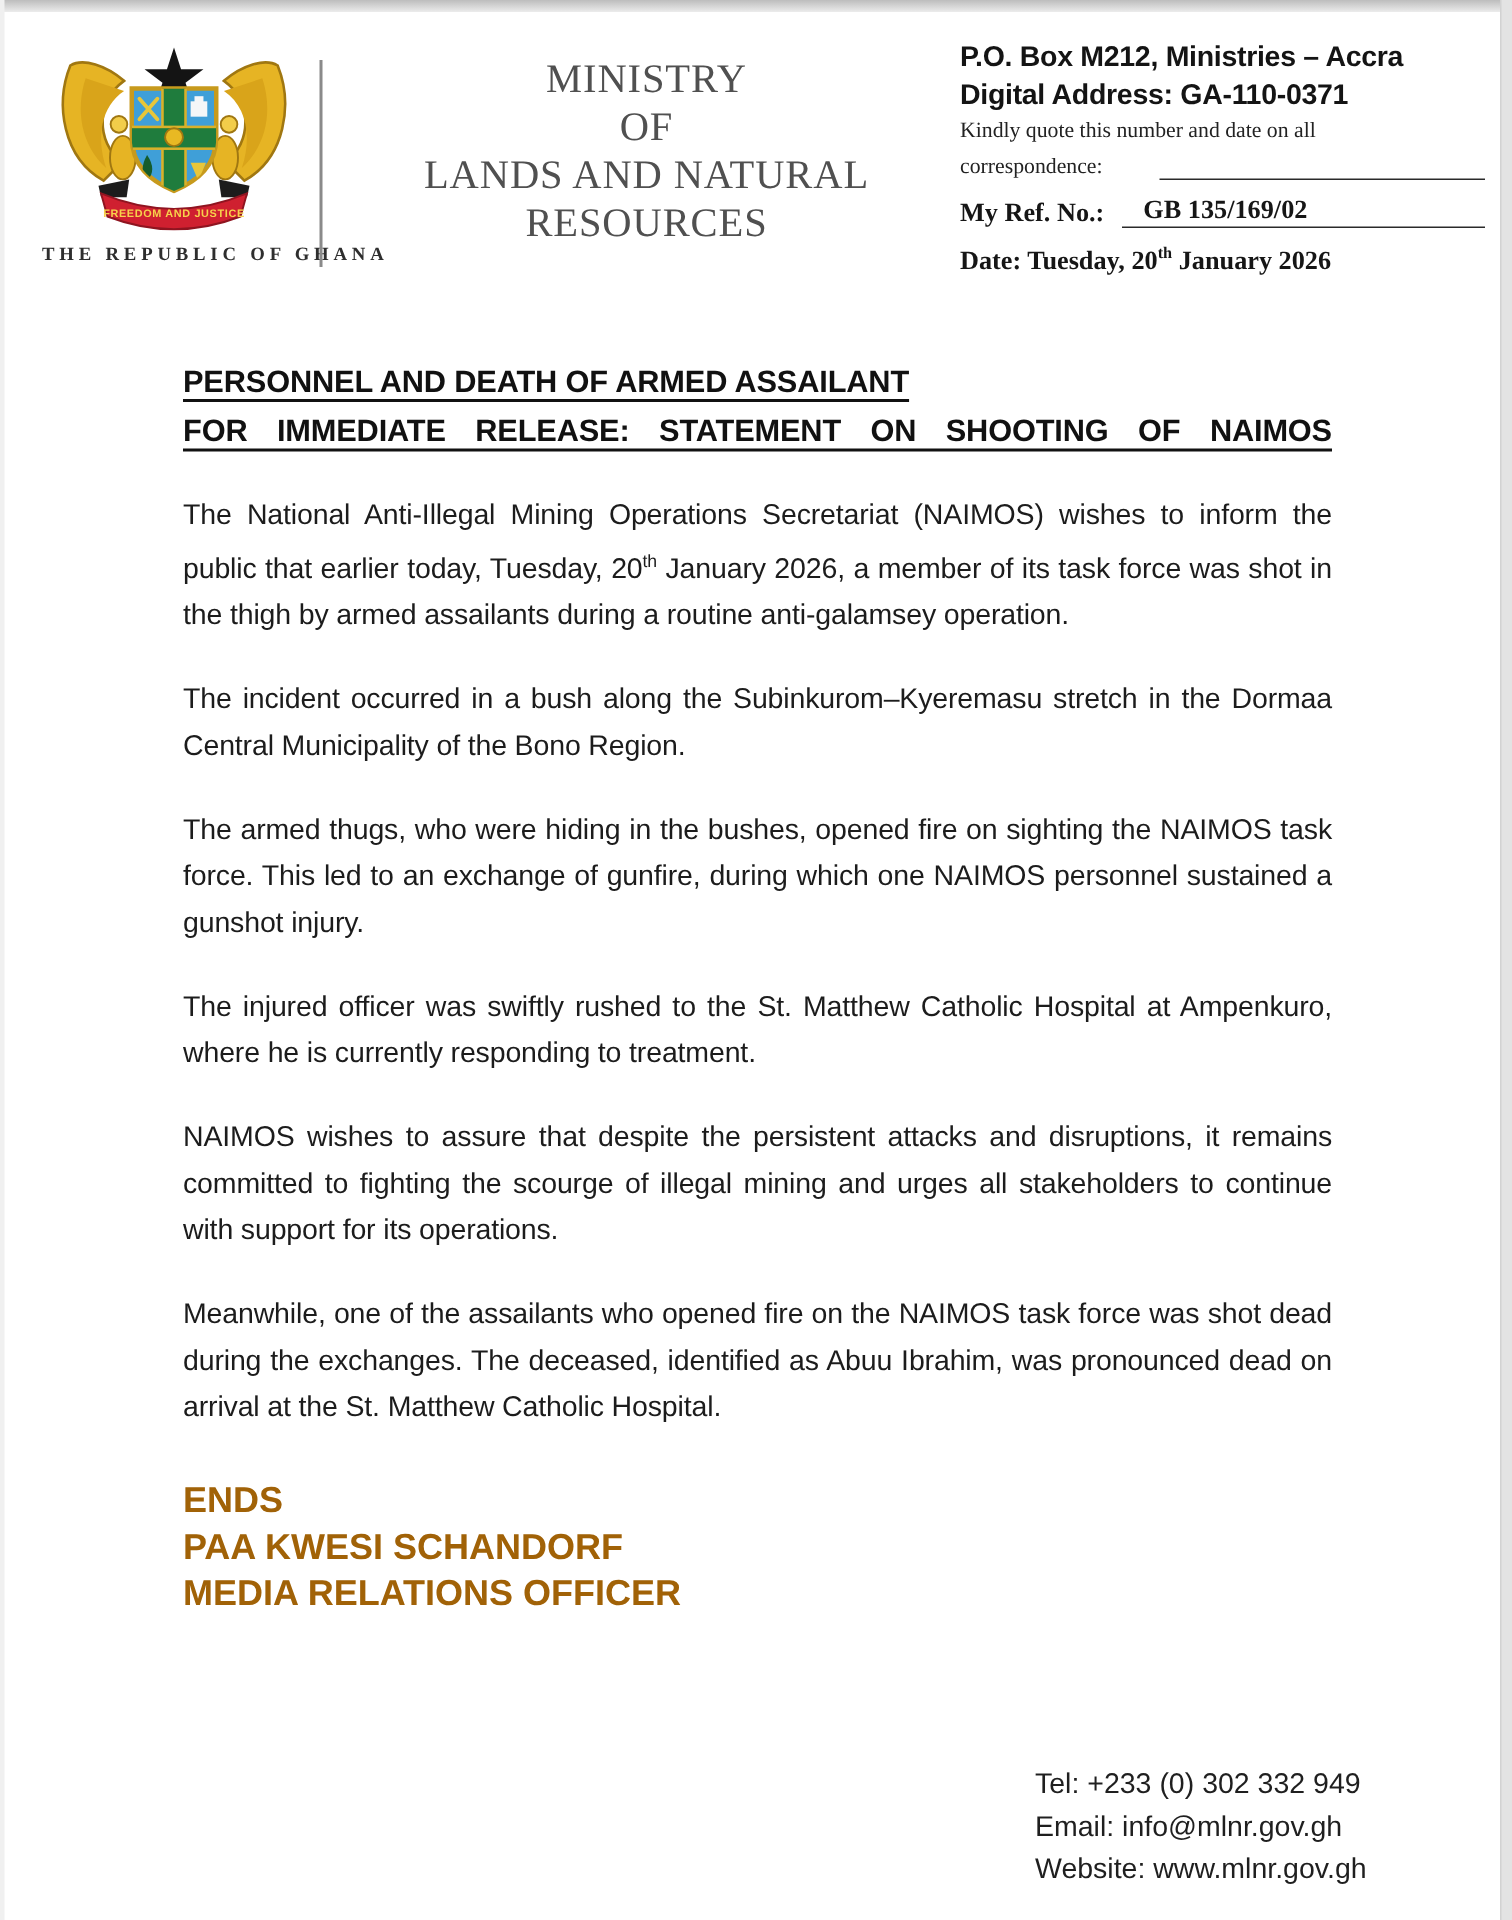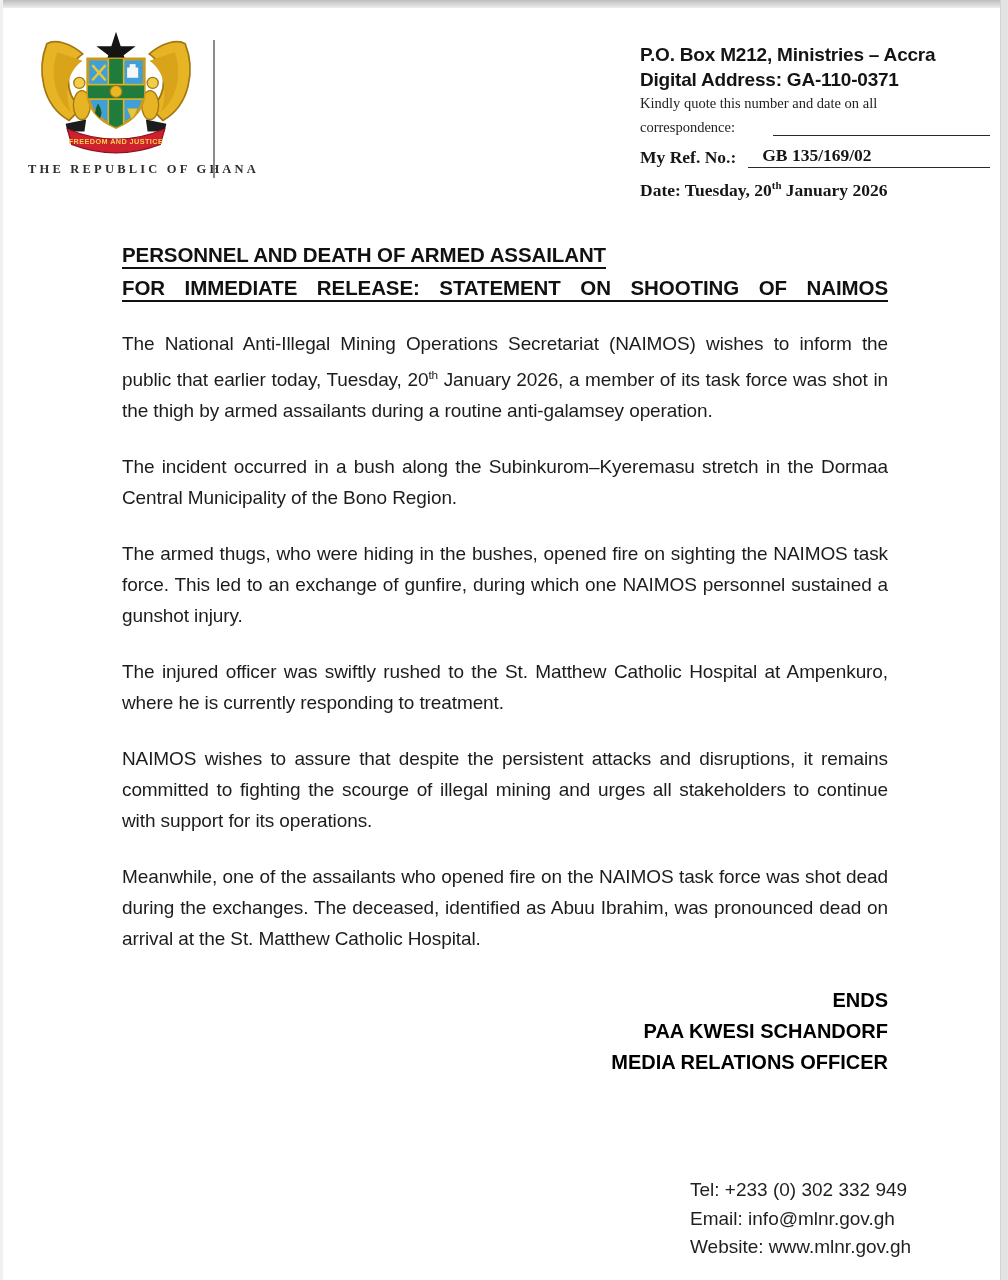--- a/index.html
+++ b/index.html
@@ -45,21 +45,21 @@
   .ministry {
     position: absolute; left: 238px; top: 36px; width: 386px;
     text-align: center;
     font-family: "Liberation Serif", serif;
     font-size: 27px;
     line-height: 32px;
     letter-spacing: 0.6px;
     color: #505050;
   }
 
-  .address { position: absolute; left: 640px; top: 42px; width: 352px; }
+  .address { position: absolute; left: 640px; top: 26px; width: 352px; }
   .addr-strong {
     font-weight: bold; font-size: 19px; line-height: 25px;
     letter-spacing: -0.2px; color: #141414;
   }
   .addr-note {
     font-family: "Liberation Serif", serif;
     font-size: 14.5px; line-height: 17px; color: #222; margin-top: 3px;
   }
   .corr-row { display: flex; align-items: flex-end; margin-top: 7px; gap: 24px; }
   .corr-row .corr-label {
@@ -110,24 +110,23 @@
     line-height: 31px;
     letter-spacing: -0.1px;
     text-align: justify;
     color: #1c1c1c;
     margin-bottom: 25px;
   }
 
   .signoff {
     margin-top: 31px;
     font-weight: bold;
-    font-size: 20px;
+    font-size: 24px;
     line-height: 31px;
-    color: #000000;
-    text-align: right;
+    color: #a16207;
   }
 
   
   .footer {
     position: absolute; left: 690px; top: 1176px;
     font-size: 19px; line-height: 28.5px; color: #1f1f1f;
   }
 </style>
 </head>
 <body>
@@ -184,20 +183,26 @@
         <g>
           <path d="M38 116 Q95 140 152 116 L147 134 Q95 154 43 134 Z" fill="#cf2030" stroke="#8f1420" stroke-width="1.5"></path>
           <text x="95" y="134" text-anchor="middle" font-size="8.5" font-weight="bold" fill="#f7d14b" letter-spacing="0.5">FREEDOM AND JUSTICE</text>
         </g>
       </svg>
       <div class="emblem-caption">THE REPUBLIC OF GHANA</div>
     </div>
 
     <div class="header-divider"></div>
 
+    <div class="ministry">
+      <div>MINISTRY</div>
+      <div>OF</div>
+      <div>LANDS AND NATURAL</div>
+      <div>RESOURCES</div>
+    </div>
 
     <div class="address">
       <div class="addr-strong">P.O. Box M212, Ministries – Accra</div>
       <div class="addr-strong">Digital Address: GA-110-0371</div>
       <div class="addr-note">Kindly quote this number and date on all</div>
       <div class="corr-row">
         <span class="corr-label">correspondence:</span>
         <span class="corr-line"></span>
       </div>
       <div class="ref-row">

